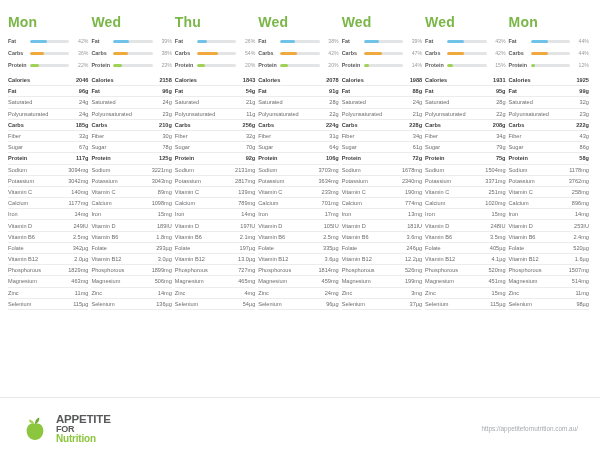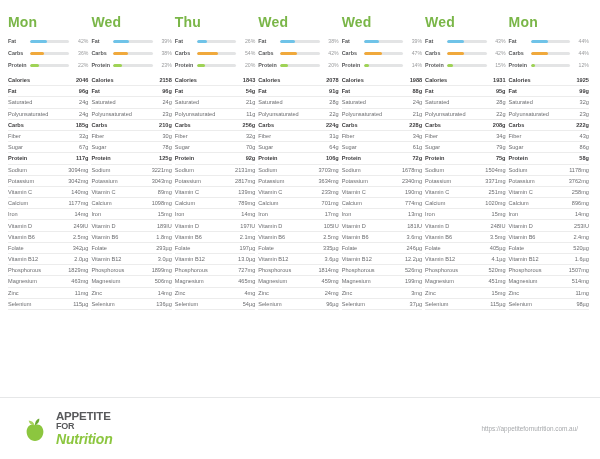--- a/index.html
+++ b/index.html
@@ -99,21 +99,21 @@
     position: absolute;
     left: 0; bottom: 0;
     width: 600px;
     height: 62px;
     border-top: 1px solid #e6e7e8;
     display: flex;
     align-items: center;
     justify-content: space-between;
     padding: 0 22px 0 20px;
   }
-  .brand { display: flex; align-items: center; }
+  .brand { display: flex; align-items: flex-start; }
   .brand-mark {
     width: 30px; height: 30px;
     margin-right: 6px;
     position: relative;
   }
   .brand-text {
     line-height: 1.05;
   }
   .brand-l1 {
     font-size: 11.5px;
@@ -121,24 +121,23 @@
     color: #58595b;
     letter-spacing: -0.2px;
   }
   .brand-l2 {
     font-size: 9px;
     font-weight: bold;
     color: #58595b;
     letter-spacing: -0.2px;
   }
   .brand-l3 {
-    font-size: 14px;
+    font-size: 10px;
     font-weight: bold;
     color: #8cc63f;
-    font-style: italic;
     letter-spacing: -0.2px;
   }
   .site-url {
     font-size: 6.4px;
     color: #a7a9ac;
   }
 </style>
 </head>
 <body>
 

